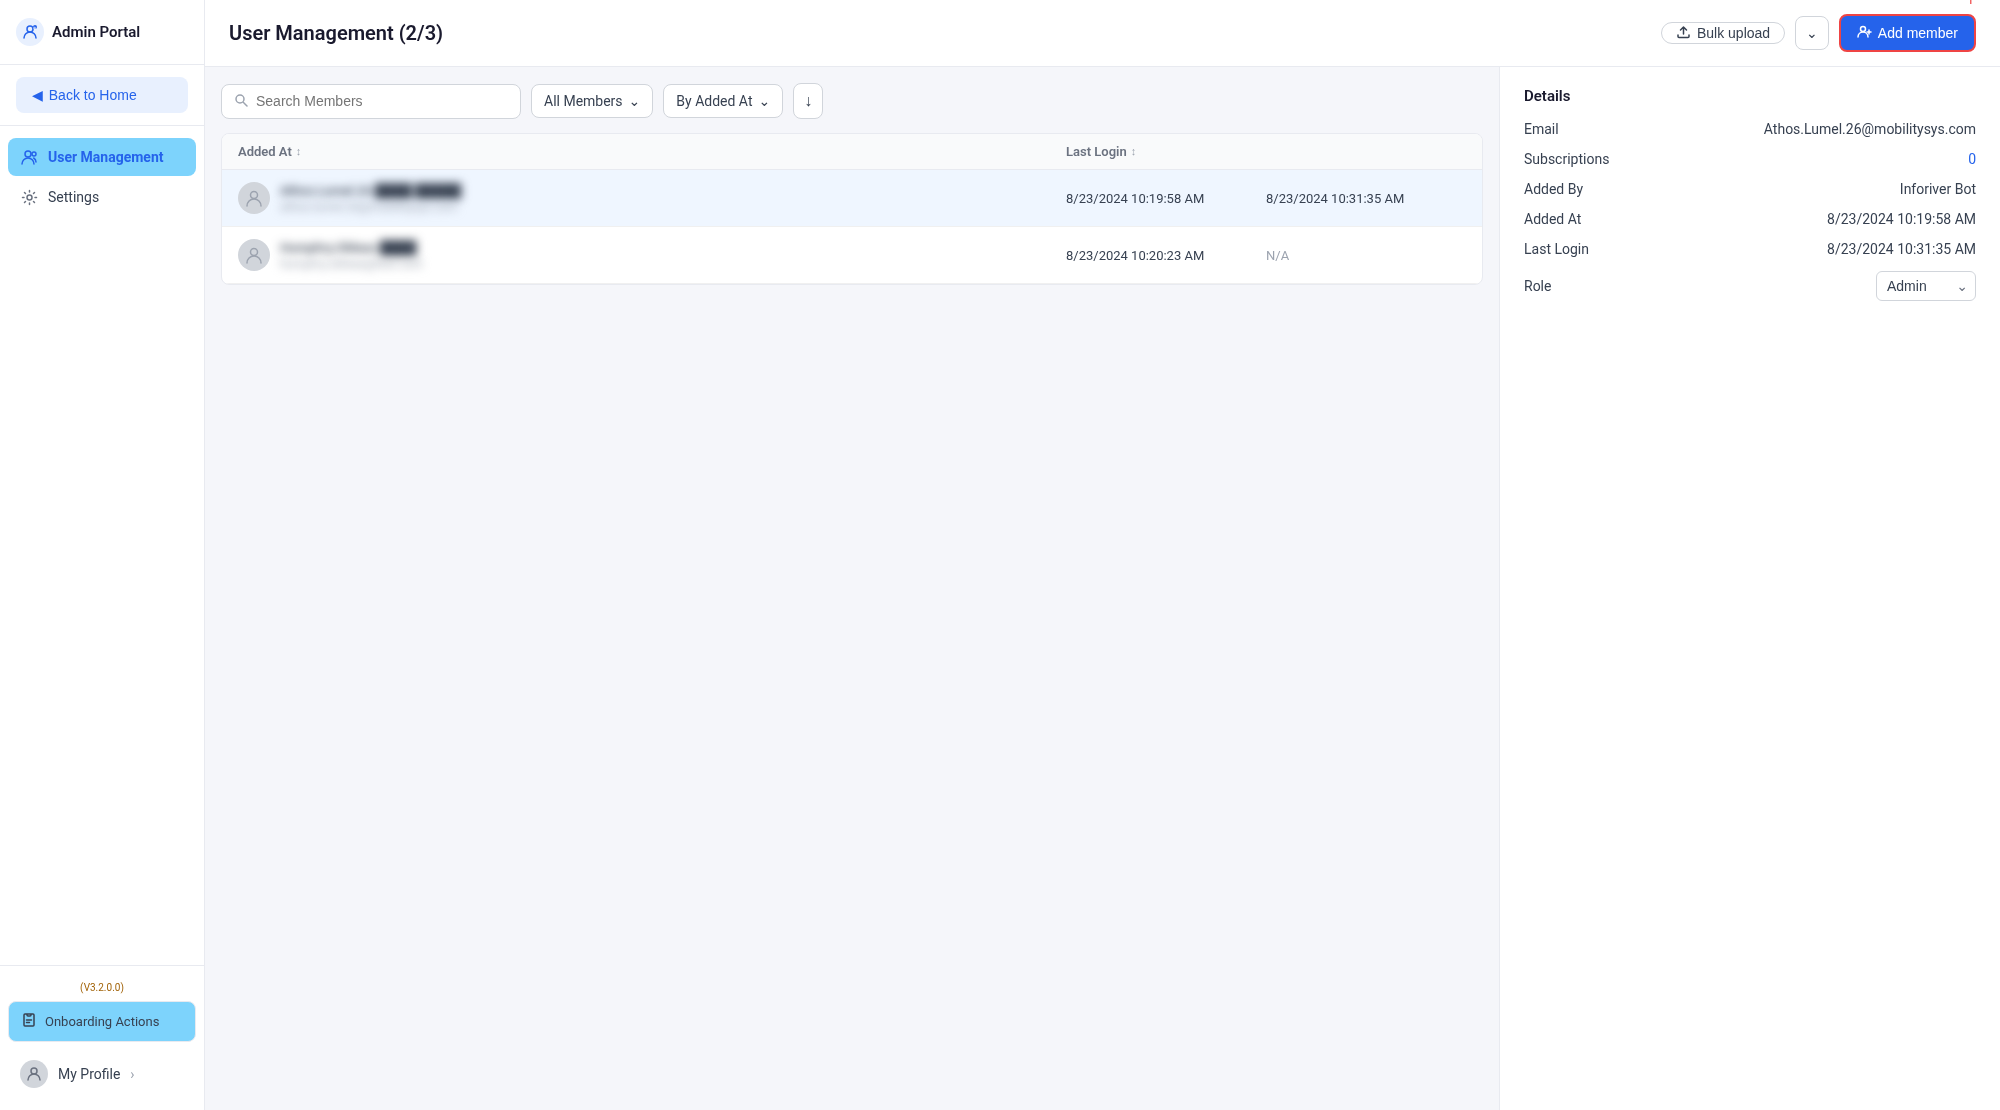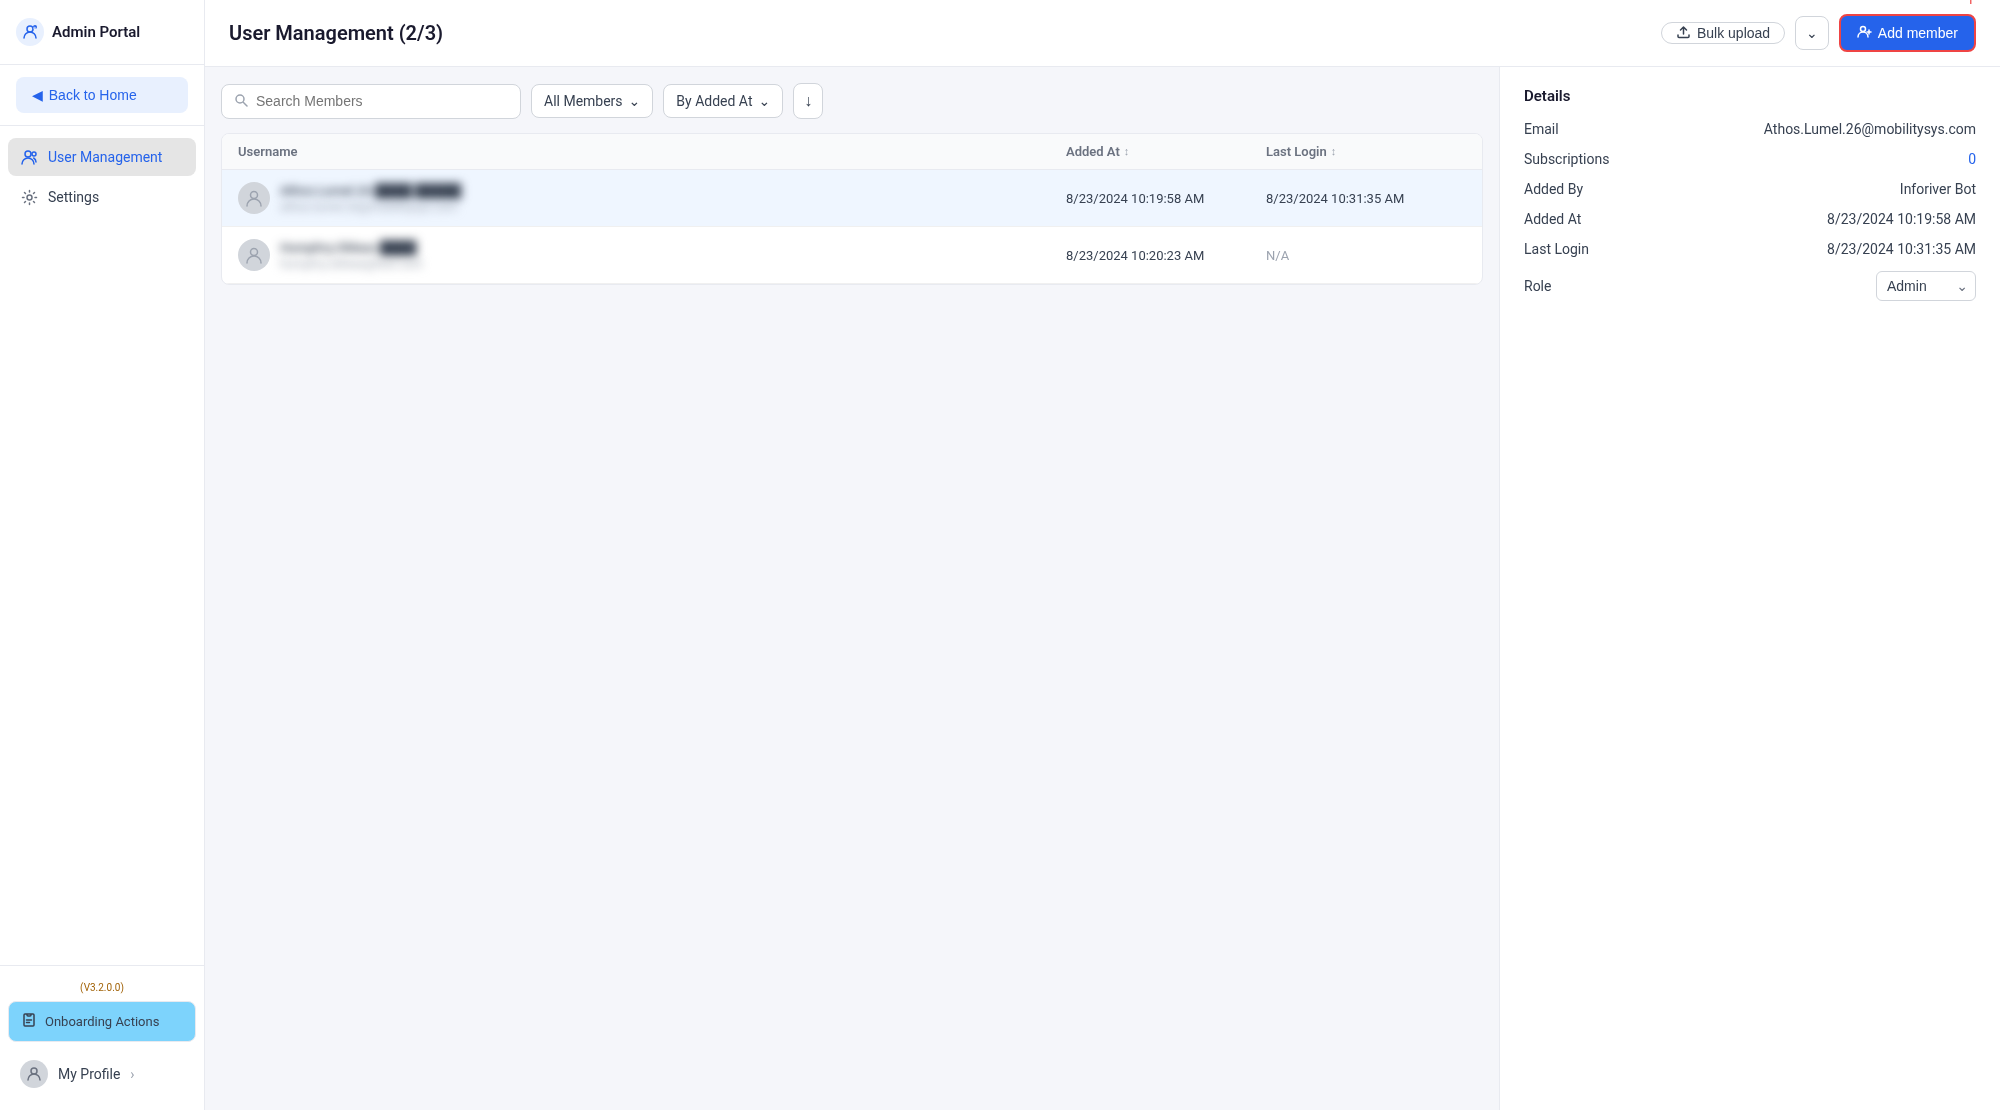--- a/index.html
+++ b/index.html
@@ -61,23 +61,23 @@
       align-items: center;
       gap: 10px;
       padding: 10px 12px;
       border-radius: 8px;
       cursor: pointer;
       font-size: 14px;
       color: #374151;
       margin-bottom: 2px;
     }
     .sidebar-nav-item.active {
-      background: #e5e5e5;
+      background: #7dd3fc;
       color: #2563eb;
-      font-weight: 400;
+      font-weight: 700;
     }
     .sidebar-nav-icon {
       width: 18px; height: 18px;
       display: flex; align-items: center; justify-content: center;
       font-size: 16px;
     }
     .sidebar-bottom {
       padding: 12px 8px;
       border-top: 1px solid #e8eaf0;
     }
@@ -510,23 +510,20 @@
           <span>⌄</span>
         </div>
         <button class="sort-btn">
           <span>↓</span>
         </button>
       </div>
 
       <div class="user-table">
         <div class="table-header">
           <div class="table-header-cell">
-            <span>Username</span>
-          </div>
-          <div class="table-header-cell">
             <span>Added At</span>
             <span class="sort-arrows">↕</span>
           </div>
           <div class="table-header-cell">
             <span>Last Login</span>
             <span class="sort-arrows">↕</span>
           </div>
         </div>
 
         <div class="table-row selected">

